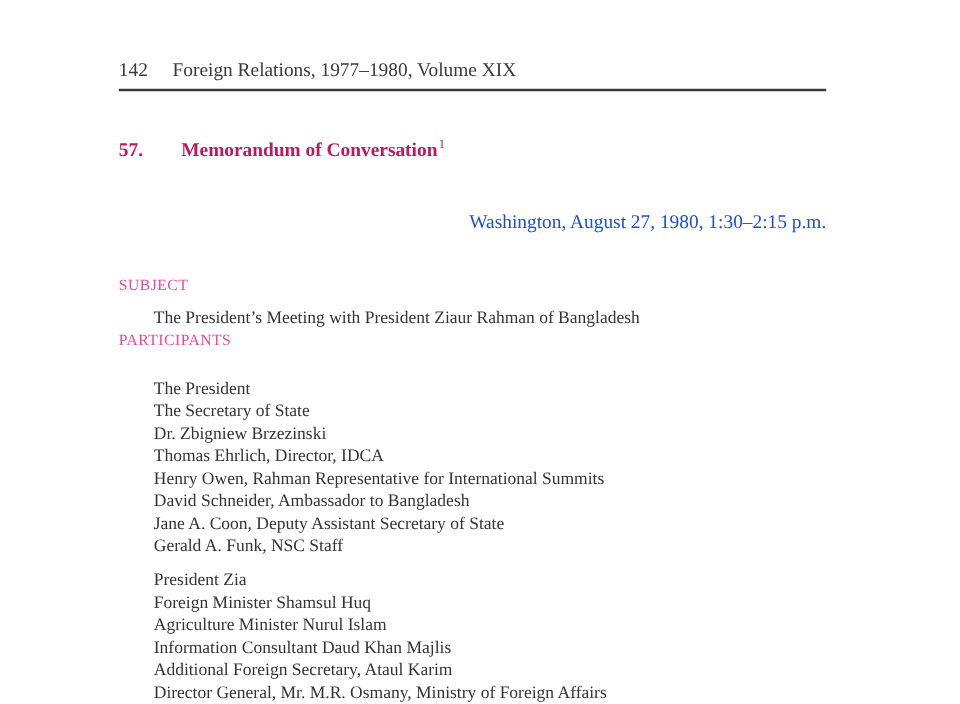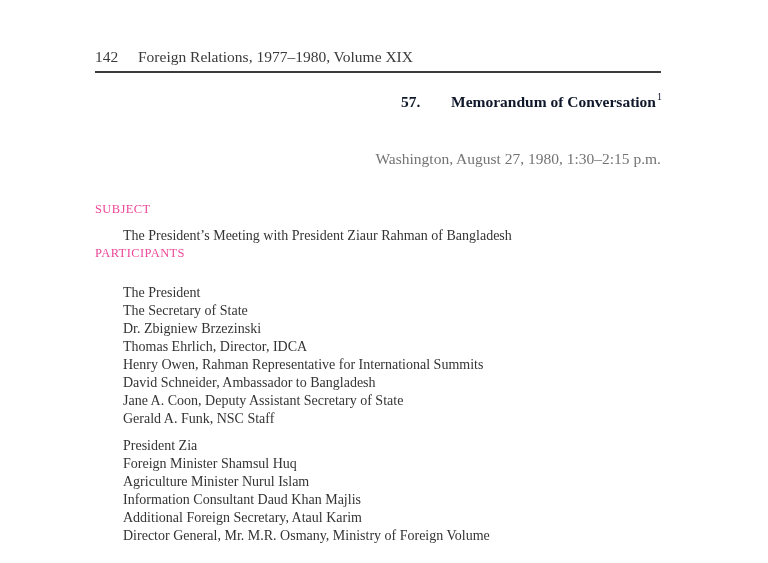--- a/index.html
+++ b/index.html
@@ -30,45 +30,44 @@
   .running-header .page-num {
     width: 43px;
     flex: 0 0 auto;
   }
   .header-rule {
     margin-top: 5px;
     border-bottom: 2px solid #3b3b3b;
   }
   .doc-heading {
     display: flex;
-    margin-top: 19px;
+    margin-top: 38px;
     font-size: 15.5px;
     font-weight: bold;
     line-height: 20px;
-    color: #0f172a;
-    justify-content: flex-end;
+    color: #be185d;
   }
   .doc-heading .doc-num {
     width: 50px;
     flex: 0 0 auto;
   }
   .doc-heading sup {
     font-weight: normal;
     font-size: 10px;
     line-height: 0;
     position: relative;
     top: -1px;
     left: 1px;
   }
   .dateline {
     margin-top: 37px;
     text-align: right;
     font-size: 15.5px;
     line-height: 20px;
-    color: #737373;
+    color: #1d4ed8;
   }
   .field-label {
     font-size: 12.5px;
     letter-spacing: 0.4px;
     line-height: 15px;
     color: #ec4899;
   }
   .subject-label { margin-top: 33px; }
   .subject-entry {
     margin-top: 10px;
@@ -122,17 +121,17 @@
         <div class="list-line">Jane A. Coon, Deputy Assistant Secretary of State</div>
         <div class="list-line">Gerald A. Funk, NSC Staff</div>
       </div>
 
     <div class="participant-group group-bd">
         <div class="list-line">President Zia</div>
         <div class="list-line">Foreign Minister Shamsul Huq</div>
         <div class="list-line">Agriculture Minister Nurul Islam</div>
         <div class="list-line">Information Consultant Daud Khan Majlis</div>
         <div class="list-line">Additional Foreign Secretary, Ataul Karim</div>
-        <div class="list-line">Director General, Mr. M.R. Osmany, Ministry of Foreign Volume</div>
+        <div class="list-line">Director General, Mr. M.R. Osmany, Ministry of Foreign Affairs</div>
       </div>
 
   </div>
 </div>
 
 </body></html>

